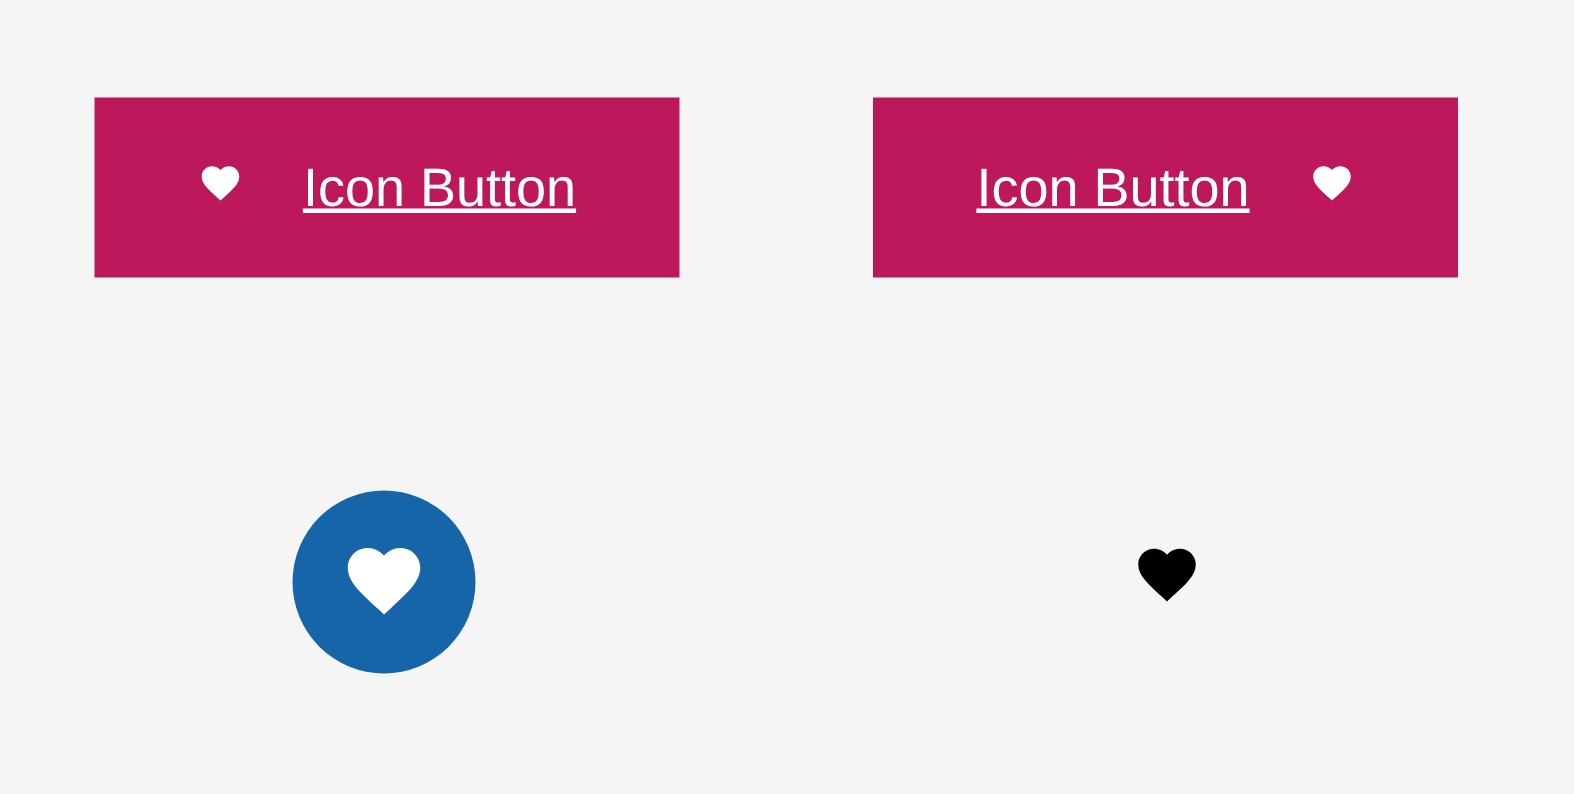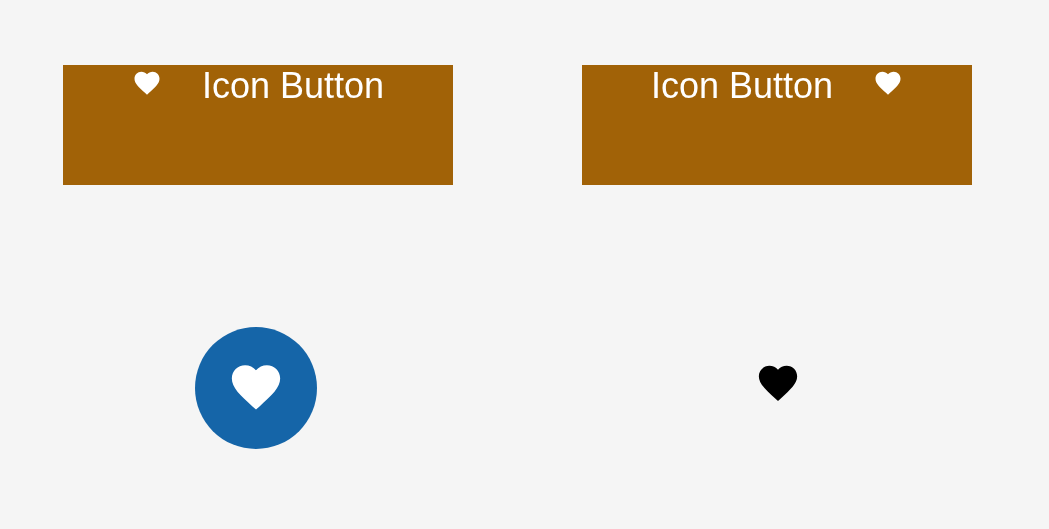--- a/index.html
+++ b/index.html
@@ -5,31 +5,33 @@
     * { margin: 0; padding: 0; box-sizing: border-box; }
     body {
       width: 1049px;
       height: 529px;
       background: #f5f5f5;
       font-family: -apple-system, BlinkMacSystemFont, "Segoe UI", Helvetica, Arial, sans-serif;
       position: relative;
     }
     .btn {
       position: absolute;
-      background: #a16207;
+      background: #be185d;
       color: #fff;
       border: none;
       display: inline-flex;
+      align-items: center;
       justify-content: center;
       height: 120px;
       width: 390px;
       font-size: 36px;
       font-weight: 400;
       cursor: pointer;
       gap: 40px;
+      text-decoration: underline;
     }
     .btn-left {
       top: 65px;
       left: 63px;
     }
     .btn-right {
       top: 65px;
       left: 582px;
     }
     .circle-btn {

